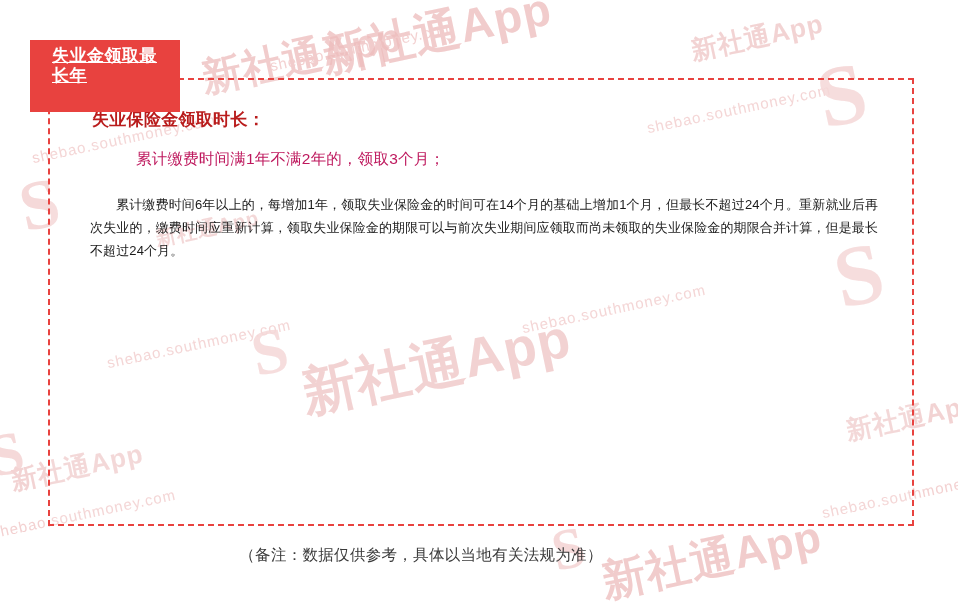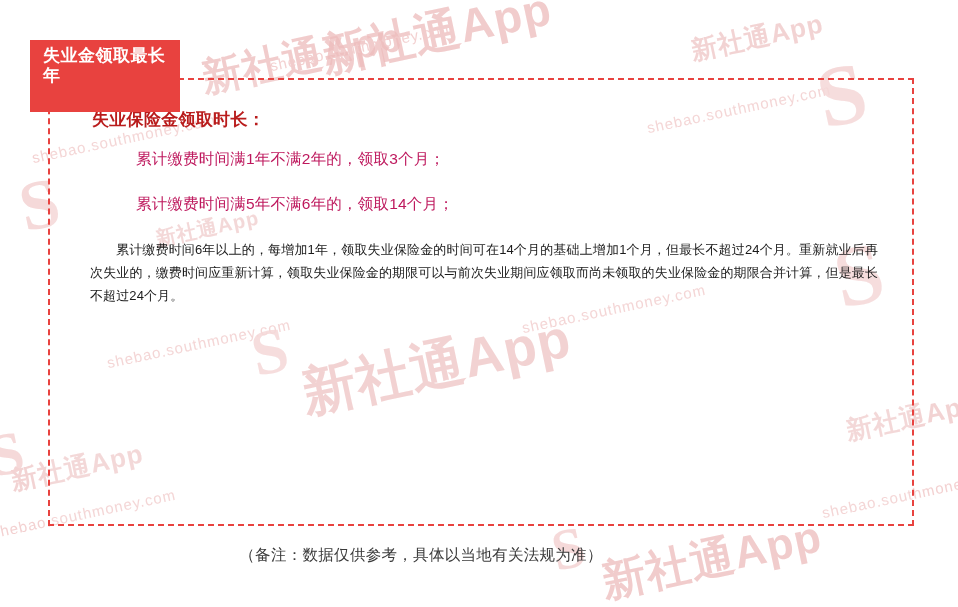--- a/index.html
+++ b/index.html
@@ -65,26 +65,27 @@
   }
 
   .title-badge {
     position: absolute;
     left: 30px;
     top: 40px;
     background: #e8423f;
     color: #ffffff;
     font-size: 17px;
     font-weight: bold;
-    padding: 6px 10px 7px 13px;
+    padding: 6px 10px 7px 22px;
     line-height: 1.15;
     width: 150px;
     box-sizing: border-box;
     letter-spacing: .5px;
     z-index: 5;
+    text-decoration: underline;
   }
   .title-badge .l2 {
     display: block;
     color: #ffffff;
     opacity: .0;
   }
 
   .card {
     position: absolute;
     left: 48px;
@@ -172,21 +173,20 @@
   <div class="title-badge">
     <span>失业金领取最长年</span>
     <span class="l2">限多少</span>
   </div>
 
   <div class="card">
     <div class="card-inner">
       <div class="heading">失业保险金领取时长：</div>
 
       <div class="item">累计缴费时间满1年不满2年的，领取3个月；</div>
-      <div class="item">累计缴费时间满5年不满6年的，领取14个月；</div>
 
       <div class="para">累计缴费时间6年以上的，每增加1年，领取失业保险金的时间可在14个月的基础上增加1个月，但最长不超过24个月。重新就业后再次失业的，缴费时间应重新计算，领取失业保险金的期限可以与前次失业期间应领取而尚未领取的失业保险金的期限合并计算，但是最长不超过24个月。</div>
     </div>
   </div>
 
   <div class="footnote">（备注：数据仅供参考，具体以当地有关法规为准）</div>
 
 </div>
 
 </body></html>

